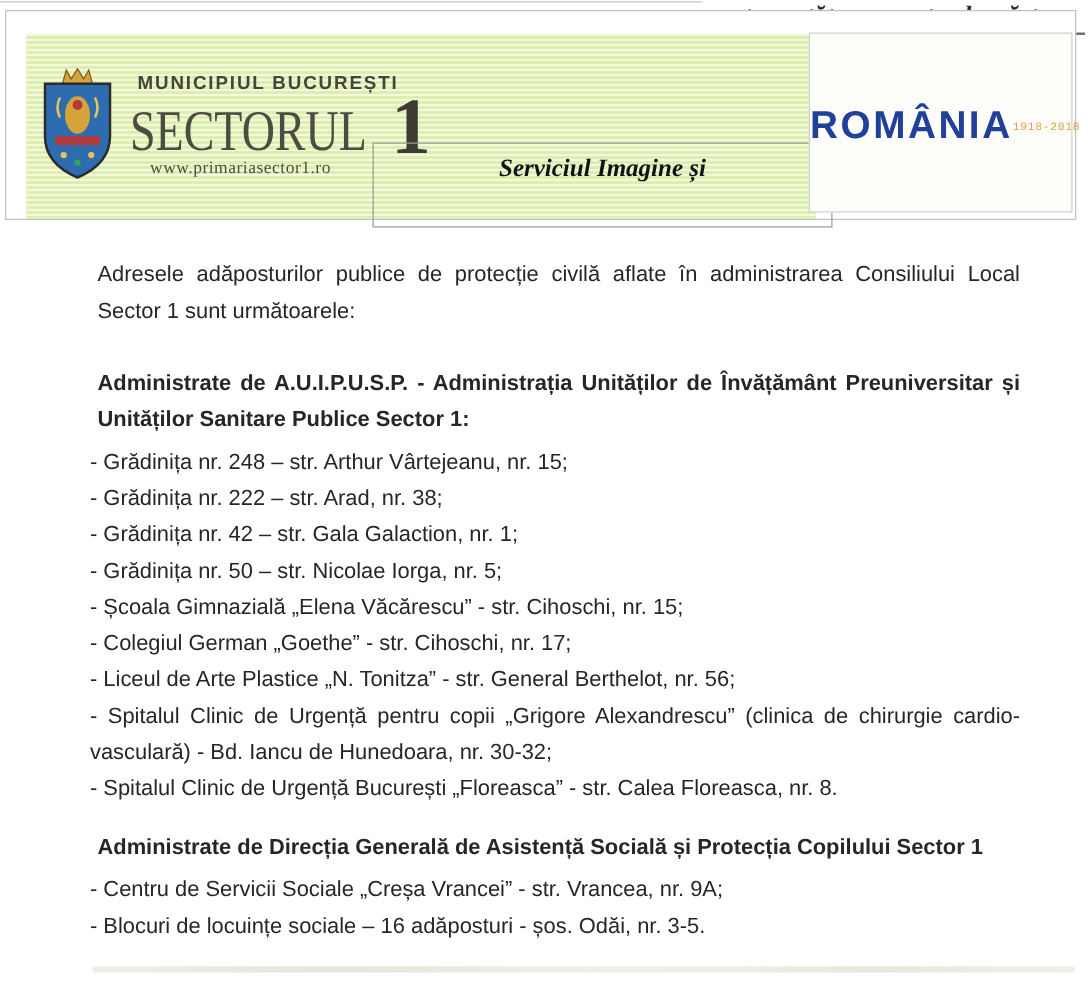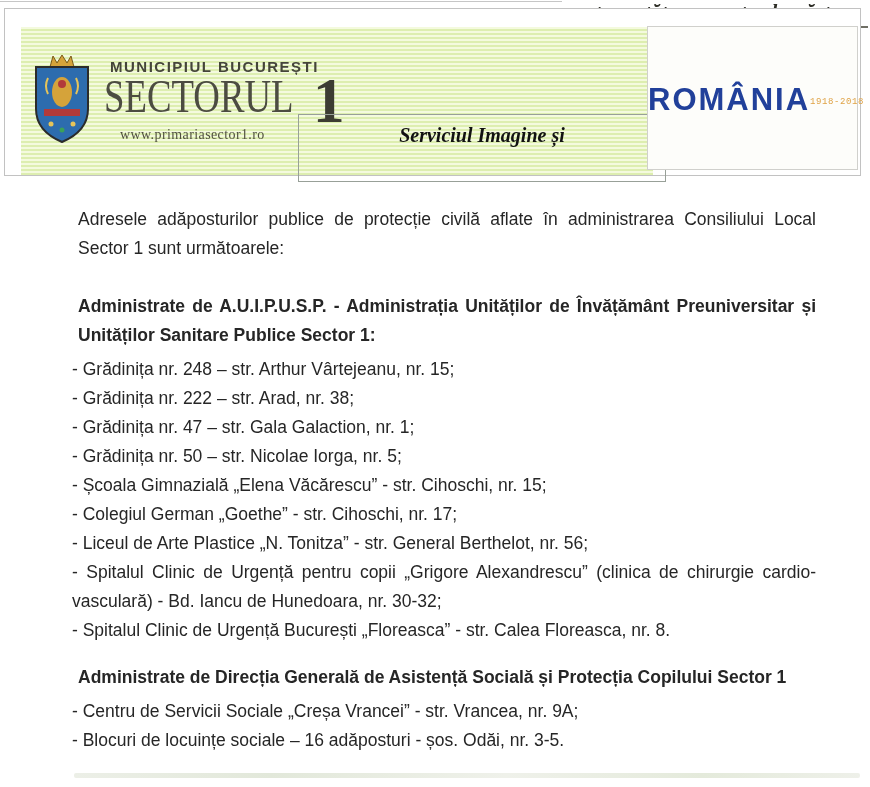--- a/index.html
+++ b/index.html
@@ -24,21 +24,21 @@
     background:repeating-linear-gradient(to bottom,
       #f4fade 0px,#f4fade 2px,#ddeeb0 2px,#ddeeb0 4px);
   }
   .brand{position:absolute;left:30px;top:50px;display:flex;align-items:flex-start;z-index:2;}
   .arms{width:64px;height:92px;margin-top:4px;}
   .brand-text{margin-left:10px;}
   .municipality{
     font-family:Liberation Sans, sans-serif;font-weight:bold;font-size:15px;
     letter-spacing:1.5px;color:#45453a;margin:8px 0 0 6px;white-space:nowrap;
   }
-  .sector-line{display:flex;align-items:flex-start;margin-top:0;}
+  .sector-line{display:flex;align-items:flex-end;margin-top:0;}
   .sector-word{
     font-family:"Liberation Serif",serif;font-size:46px;line-height:44px;
     color:#4c4c41;transform:scaleX(0.8);transform-origin:left top;white-space:nowrap;
   }
   .sector-number{
     font-family:"Liberation Serif",serif;font-weight:bold;font-size:64px;line-height:52px;
     color:#3c3c33;margin-left:-28px;
   }
   .website{
     font-family:"Liberation Serif",serif;font-size:14px;color:#50503f;
@@ -143,21 +143,21 @@
   </div>
 
   <div class="doc">
 
     <p class="intro">Adresele adăposturilor publice de protecție civilă aflate în administrarea Consiliului Local Sector 1 sunt următoarele:</p>
 
     <div class="section">
       <div class="section-heading">Administrate de A.U.I.P.U.S.P. - Administrația Unităților de Învățământ Preuniversitar și Unităților Sanitare Publice Sector 1:</div>
       <div class="list-item">- Grădinița nr. 248 – str. Arthur Vârtejeanu, nr. 15;</div>
       <div class="list-item">- Grădinița nr. 222 – str. Arad, nr. 38;</div>
-      <div class="list-item">- Grădinița nr. 47 – str. Gala Galaction, nr. 1;</div>
+      <div class="list-item">- Grădinița nr. 42 – str. Gala Galaction, nr. 1;</div>
       <div class="list-item">- Grădinița nr. 50 – str. Nicolae Iorga, nr. 5;</div>
       <div class="list-item">- Școala Gimnazială „Elena Văcărescu” - str. Cihoschi, nr. 15;</div>
       <div class="list-item">- Colegiul German „Goethe”  - str. Cihoschi, nr. 17;</div>
       <div class="list-item">- Liceul de Arte Plastice „N. Tonitza” - str. General Berthelot, nr. 56;</div>
       <div class="list-item">- Spitalul Clinic de Urgență pentru copii „Grigore Alexandrescu” (clinica de chirurgie cardio-vasculară) - Bd. Iancu de Hunedoara, nr. 30-32;</div>
       <div class="list-item">- Spitalul Clinic de Urgență București „Floreasca” - str. Calea Floreasca, nr. 8.</div>
     </div>
 
     <div class="section section-2">
       <div class="section-heading">Administrate de Direcția Generală de Asistență Socială și Protecția Copilului Sector 1</div>

